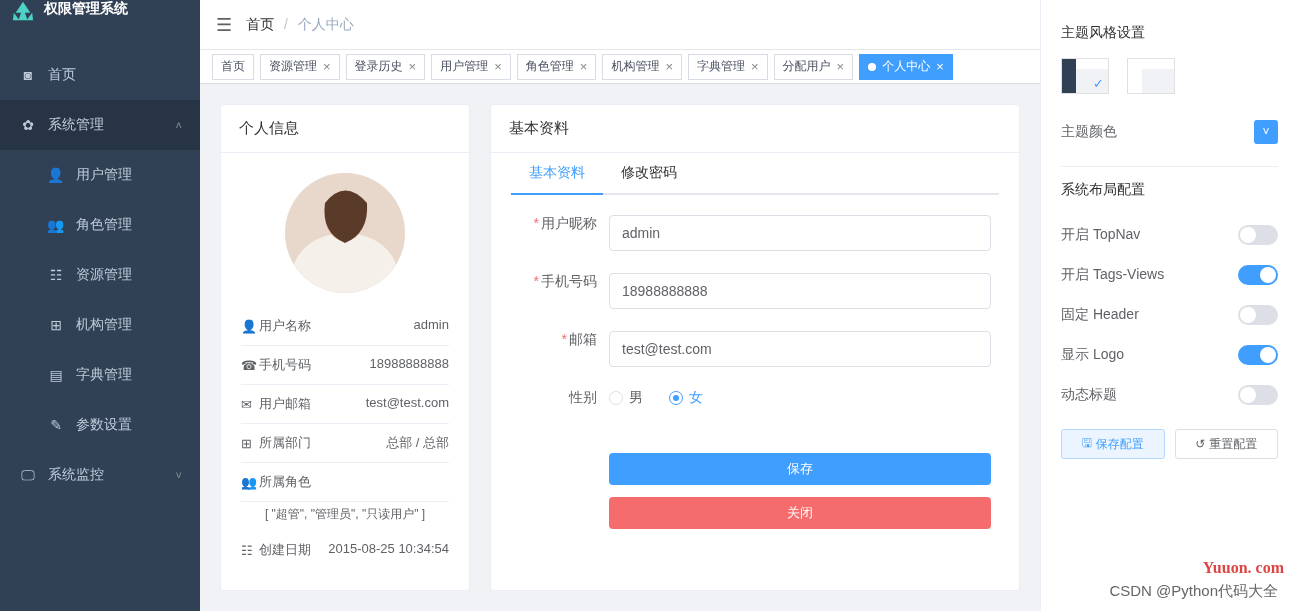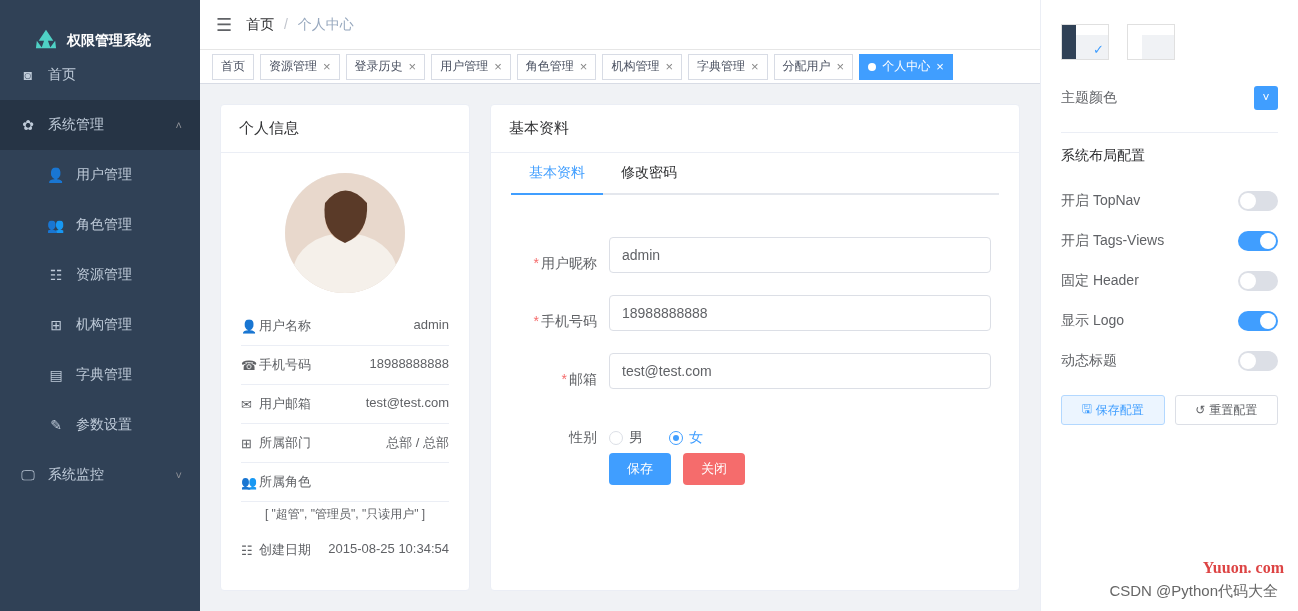--- a/index.html
+++ b/index.html
@@ -1,18 +1,18 @@
 <!DOCTYPE html>
 <html><head>
 <meta charset="utf-8">
 <style>
 * { box-sizing: border-box; margin: 0; padding: 0; }
 body { font-family: "Helvetica Neue", Arial, sans-serif; font-size: 13px; color: #606266; background: #f0f2f5; width: 1298px; height: 611px; overflow: hidden; position: relative; }
 .sidebar { position: absolute; left: 0; top: 0; width: 200px; height: 611px; background: #304156; }
-.logo { height: 50px; display: flex; align-items: flex-end; padding-left: 35px; gap: 10px; color: #fff; font-size: 14px; font-weight: 600; }
+.logo { height: 50px; display: flex; align-items: flex-start; padding-left: 12px; gap: 10px; color: #fff; font-size: 14px; font-weight: 600; }
 .logo svg { width: 22px; height: 22px; }
 .menu-item { display: flex; align-items: center; height: 50px; padding-left: 20px; gap: 12px; color: #bfcbd9; cursor: pointer; font-size: 14px; position: relative; }
 .menu-item.active { background: #263445; }
 .menu-item .ic { width: 16px; height: 16px; display: flex; align-items: center; justify-content: center; }
 .menu-item .chev { position: absolute; right: 18px; font-size: 11px; color: #909399; }
 .sub-item { padding-left: 48px; height: 50px; display: flex; align-items: center; gap: 12px; color: #bfcbd9; cursor: pointer; font-size: 14px; }
 .sub-item .ic { width: 16px; height: 16px; display: flex; align-items: center; justify-content: center; }
 .header { position: absolute; left: 200px; top: 0; right: 0; height: 50px; background: #fff; display: flex; align-items: center; padding-left: 16px; gap: 14px; border-bottom: 1px solid #e6e6e6; }
 .hamburger { cursor: pointer; font-size: 18px; }
 .bc { color: #606266; font-size: 14px; }
@@ -37,31 +37,31 @@
 .inforow:last-child { border-bottom: none; }
 .inforow .lbl { display: flex; align-items: center; gap: 4px; }
 .inforow .lbl .ic2 { width: 14px; height: 14px; }
 .inforow .val { color: #606266; text-align: right; }
 .role-list { font-size: 12px; color: #606266; text-align: center; padding: 4px 0 8px; }
 .tabs { display: flex; border-bottom: 2px solid #e4e7ed; }
 .tabs .tab { padding: 0 18px; height: 40px; display: flex; align-items: center; font-size: 14px; cursor: pointer; color: #303133; position: relative; }
 .tabs .tab.active { color: #409eff; }
 .tabs .tab.active::after { content: ""; position: absolute; bottom: -2px; left: 0; right: 0; height: 2px; background: #409eff; }
 .form { padding: 20px 8px 0; }
-.form-row { display: flex; align-items: flex-end; height: 58px; }
+.form-row { display: flex; align-items: flex-start; height: 58px; }
 .form-row .flabel { width: 90px; text-align: right; padding-right: 12px; font-size: 14px; color: #606266; }
 .form-row .flabel .req { color: #f56c6c; margin-right: 2px; }
 .form-row .finput { flex: 1; height: 36px; border: 1px solid #dcdfe6; border-radius: 4px; padding: 0 12px; font-size: 14px; color: #606266; }
 .form-row .radios { flex: 1; display: flex; gap: 26px; align-items: center; }
 .radio { display: flex; align-items: center; gap: 6px; font-size: 14px; cursor: pointer; }
 .radio .r { width: 14px; height: 14px; border: 1px solid #dcdfe6; border-radius: 50%; display: flex; align-items: center; justify-content: center; }
 .radio.sel .r { border-color: #409eff; }
 .radio.sel .r::after { content: ""; width: 6px; height: 6px; background: #409eff; border-radius: 50%; }
 .radio.sel { color: #409eff; }
-.btns { padding-left: 90px; display: flex; gap: 12px; margin-top: 6px; }
+.btns { padding-left: 90px; display: flex; gap: 12px; margin-top: 6px; flex-direction: column; }
 .btn { height: 32px; padding: 0 18px; border: none; border-radius: 4px; cursor: pointer; font-size: 13px; color: #fff; }
 .btn.save { background: #409eff; }
 .btn.close { background: #f56c6c; }
 .settings { position: absolute; right: 0; top: 0; width: 258px; height: 611px; background: #fff; border-left: 1px solid #ebeef5; padding: 24px 20px; overflow-y: auto; }
 .settings h3 { font-size: 14px; font-weight: 500; color: #303133; margin-bottom: 16px; }
 .theme-boxes { display: flex; gap: 18px; margin-bottom: 18px; }
 .theme-box { width: 48px; height: 36px; border: 1px solid #e0e0e0; position: relative; cursor: pointer; background: #f0f2f5; }
 .theme-box .s1 { position:absolute; left:0;top:0;bottom:0;width:14px; }
 .theme-box .s2 { position:absolute; left:14px;top:0;right:0;height:10px; }
 .theme-box .chk { position:absolute; right:4px; bottom:2px; color:#409eff; font-size:13px; }
@@ -270,20 +270,21 @@
         <div class="btns">
           <button class="btn save">保存</button>
           <button class="btn close">关闭</button>
         </div>
       </div>
     </div>
   </div>
 </div>
 
 <div class="settings">
+  <h3>主题风格设置</h3>
   <div class="theme-boxes">
     <div class="theme-box">
       <div class="s1" style="background:#304156"></div>
         <div class="s2" style="background:#fff"></div>
       <span class="chk">✓</span>
     </div>
     <div class="theme-box">
       <div class="s1" style="background:#fff"></div>
         <div class="s2" style="background:#fff"></div>
     </div>

